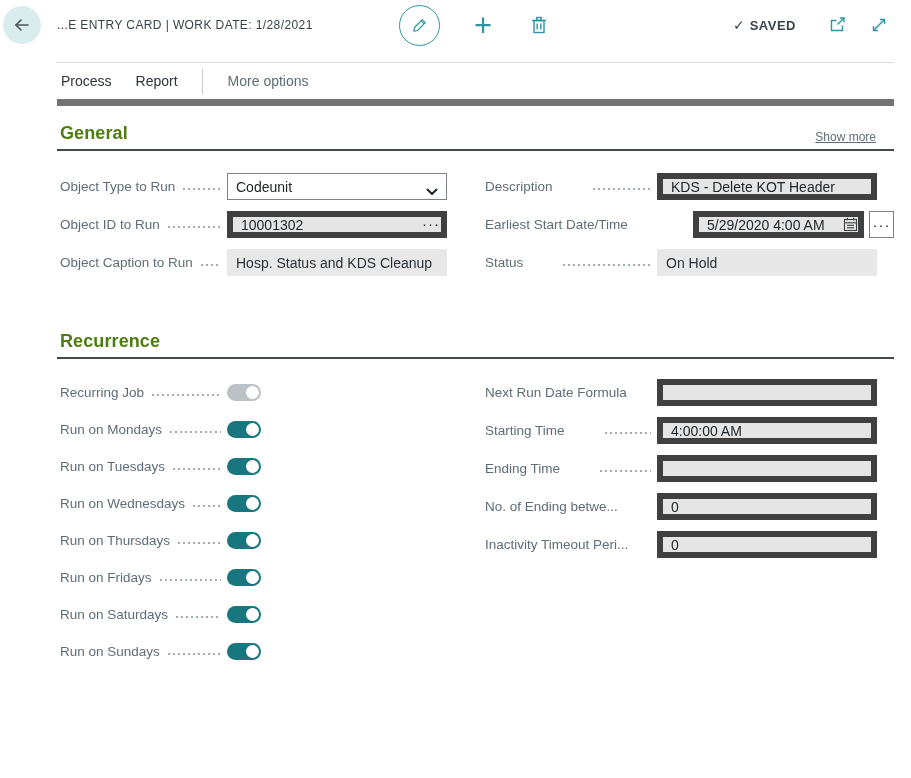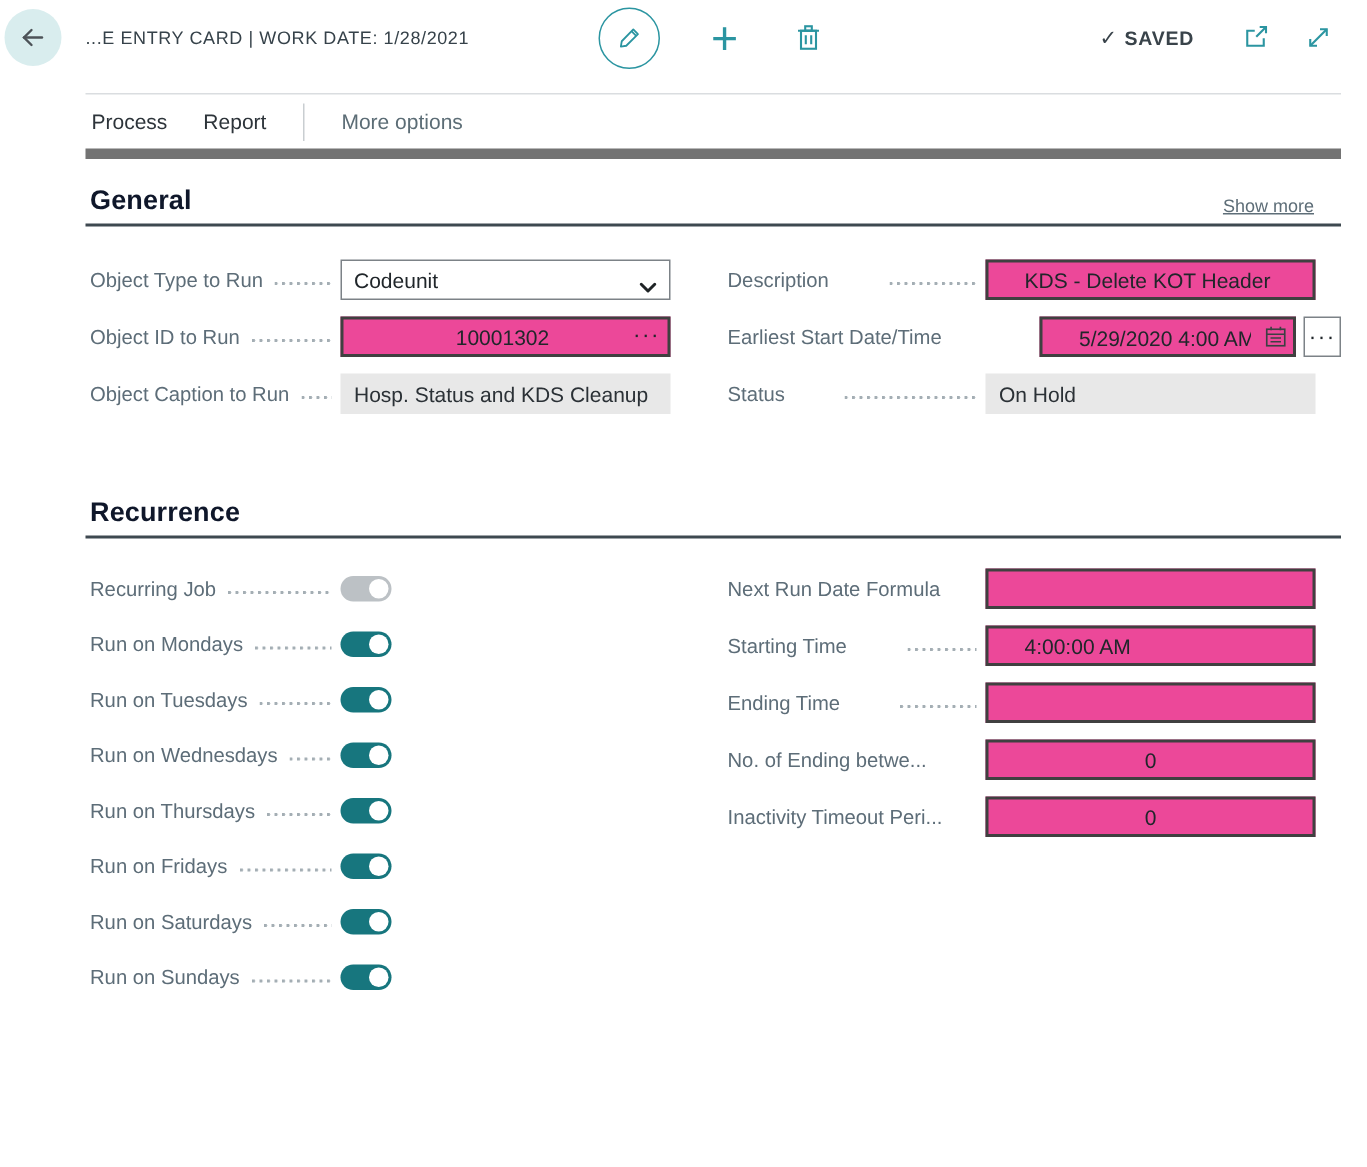--- a/index.html
+++ b/index.html
@@ -46,21 +46,21 @@
 
   .ribbon { display:flex; align-items:center; height:43px; border-bottom:7px solid #737373; padding-left:4px; }
   .ribbon-item { font-size:14px; color:#2d343a; margin-right:24px; }
   .ribbon-divider { width:1px; height:25px; background:#c9ced1; margin:0 13px 0 0; }
   .ribbon-more { font-size:14px; color:#5c6d76; margin-left:12px; }
 
   .section-head {
     display:flex; align-items:flex-end; border-bottom:2px solid #3e4950;
     padding-bottom:5px; margin-top:17px;
   }
-  .section-title { margin:0 0 0 3px; font-size:18px; font-weight:bold; color:#0f172a; letter-spacing:.1px; }
+  .section-title { margin:0 0 0 3px; font-size:18px; font-weight:bold; color:#4d7c0f; letter-spacing:.1px; }
   .show-more { margin-left:auto; font-size:12px; color:#5e6e78; margin-right:18px; }
 
   .fgrid { display:grid; grid-template-columns:391px 409px; column-gap:37px; margin-top:22px; }
   .frow { display:flex; align-items:center; height:27px; margin-bottom:11px; }
   .label-zone { display:flex; align-items:center; flex:0 0 170px; min-width:0; padding-left:3px; }
   .label-zone.wide { flex:0 0 172px; padding-left:0;gap:32px; }
   .flabel { font-size:13.5px; color:#5d6d78; white-space:nowrap; }
   .leader {
     flex:1; height:2px; margin:4px 6px 0 8px; align-self:center;
     background-image:radial-gradient(circle at 1px 1px,#a4aeb4 1px,transparent 1.3px);
@@ -69,26 +69,26 @@
 
   .combo {
     width:220px; height:27px; border:1px solid #7c8287; background:#fff;
     display:flex; align-items:center; padding:0 26px 0 8px; position:relative; font-size:14px; color:#20262a;
   }
   .combo .chev { position:absolute; right:8px; top:9px; }
 
   .input-wrap { position:relative; width:220px; }
   .input-wrap.date { width:187px;margin-left:36px; }
   .field-input {
-    width:100%; height:27px; border:2px solid #404040; padding:0 24px;
-    font-size:14px; color:#20262a; font-family:inherit; background:#ec4899;
+    width:100%; height:27px; border:6px solid #404040; padding:0 8px;
+    font-size:14px; color:#20262a; font-family:inherit; background:#e5e5e5;
   }
   .field-input.has-assist { padding-right:28px; }
   .field-input.has-icon { padding-right:28px; }
-  .field-input.num { text-align:center; }
+  .field-input.num { text-align:left; }
   .assist-inline {
     position:absolute; right:7px; top:3px; font-size:15px; letter-spacing:1px; color:#20262a; line-height:20px;
   }
   .cal-btn { position:absolute; right:6px; top:6px; display:flex; }
   .assist-btn {
     width:27px; height:27px; border:1px solid #7c8287; background:#fff; margin-left:5px;
     display:flex; align-items:center; justify-content:center; font-size:15px; letter-spacing:1px; color:#20262a;
   }
   .disabled-field {
     width:220px; height:27px; background:#e8e8e8; display:flex; align-items:center;

